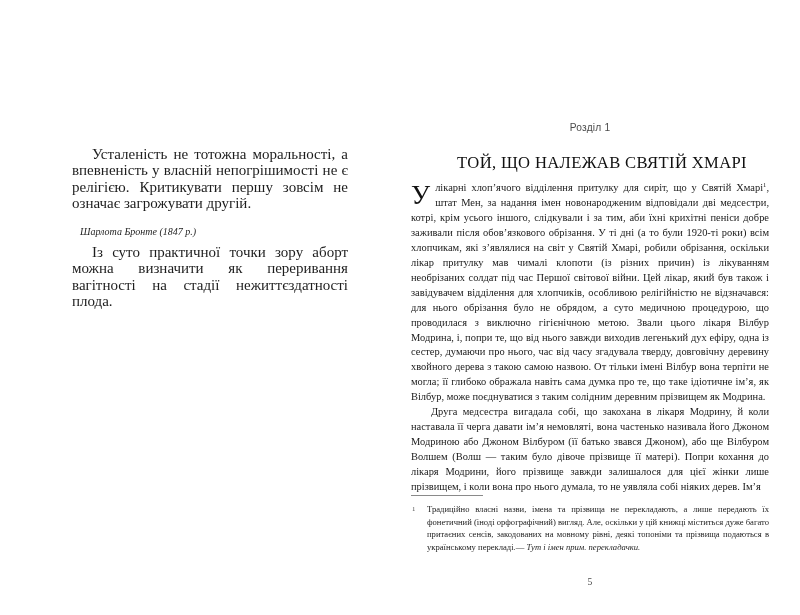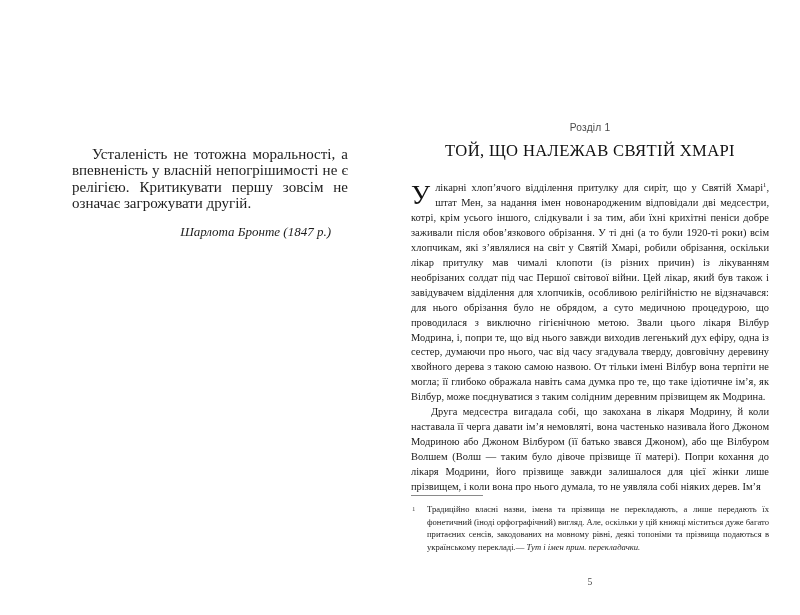--- a/index.html
+++ b/index.html
@@ -41,26 +41,26 @@
   .epigraph-text {
     font-size: 15px;
     line-height: 16.3px;
     text-align: justify;
     text-indent: 20px;
     margin: 0;
     color: #1d1d1d;
     hyphens: manual;
   }
   .epigraph-attrib {
-    margin: 17px;
+    margin: 8px;
     margin-top: 13px;
-    font-size: 13px;
+    font-size: 10px;
     line-height: 15px;
     font-style: italic;
-    text-align: right;
+    text-align: left;
     color: #1d1d1d;
   }
 
   
   .page-right {
     position: absolute;
     left: 411px;
     top: 0;
     width: 358px;
     height: 528px;
@@ -78,21 +78,21 @@
   }
   .chapter-title {
     position: absolute;
     top: 141px;
     left: 0;
     width: 358px;
     text-align: center;
     font-size: 16.6px;
     letter-spacing: 0.35px;
     font-weight: normal;
-    margin: 0;
+    margin: 12px;
     color: #111111;
   }
 
   .body-col {
     position: absolute;
     top: 181px;
     left: 0;
     width: 358px;
   }
   .body-par {
@@ -170,20 +170,21 @@
 <div class="spread">
 
   <div class="page-left">
 
     <div class="epigraph-block epigraph-1">
       <p class="epigraph-text">Усталеність не тотожна моральності, а впевненість у власній непогрішимості не є релігією. Критикувати першу зовсім не означає загрожувати другій.</p>
       <p class="epigraph-attrib">Шарлота Бронте (1847 р.)</p>
     </div>
 
     <div class="epigraph-block epigraph-2">
+      <p class="epigraph-text">Із суто практичної точки зору аборт можна визначити як переривання вагітності на стадії нежиттєздатності плода.</p>
     </div>
 
   </div>
 
   <div class="page-right">
 
     <div class="chapter-kicker">Розділ 1</div>
 
     <h1 class="chapter-title">ТОЙ, ЩО НАЛЕЖАВ СВЯТІЙ ХМАРІ</h1>
 

